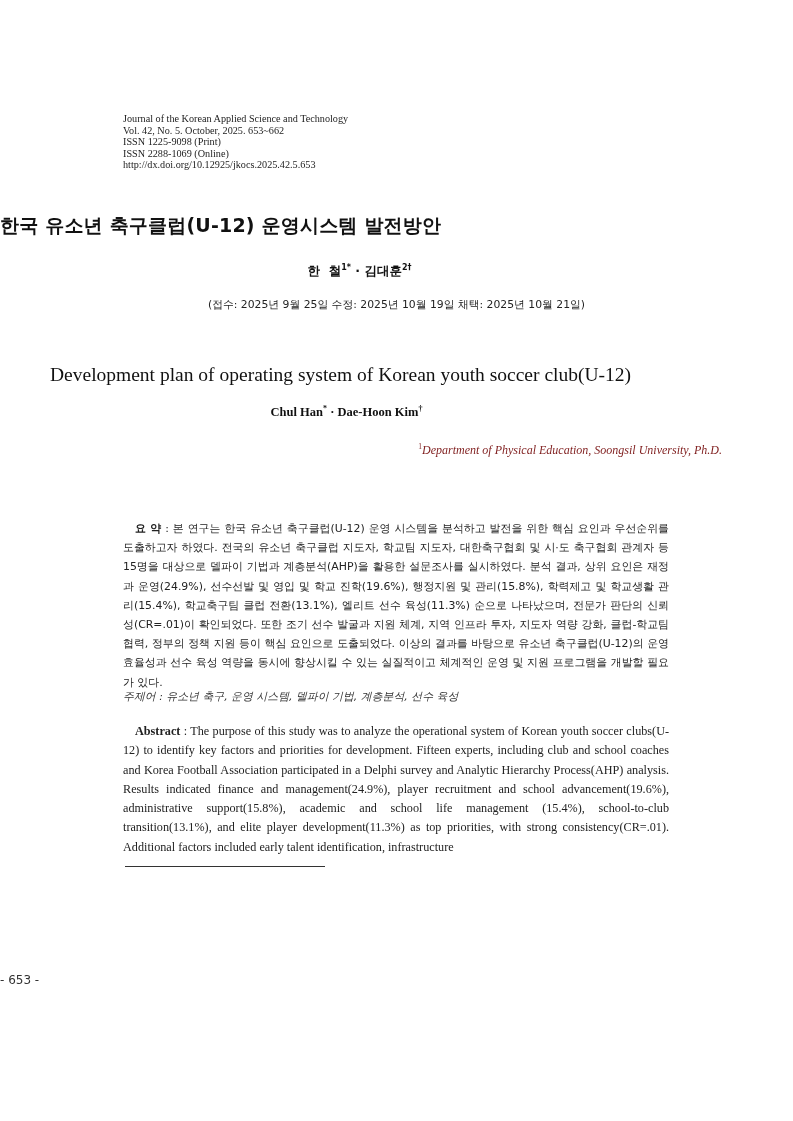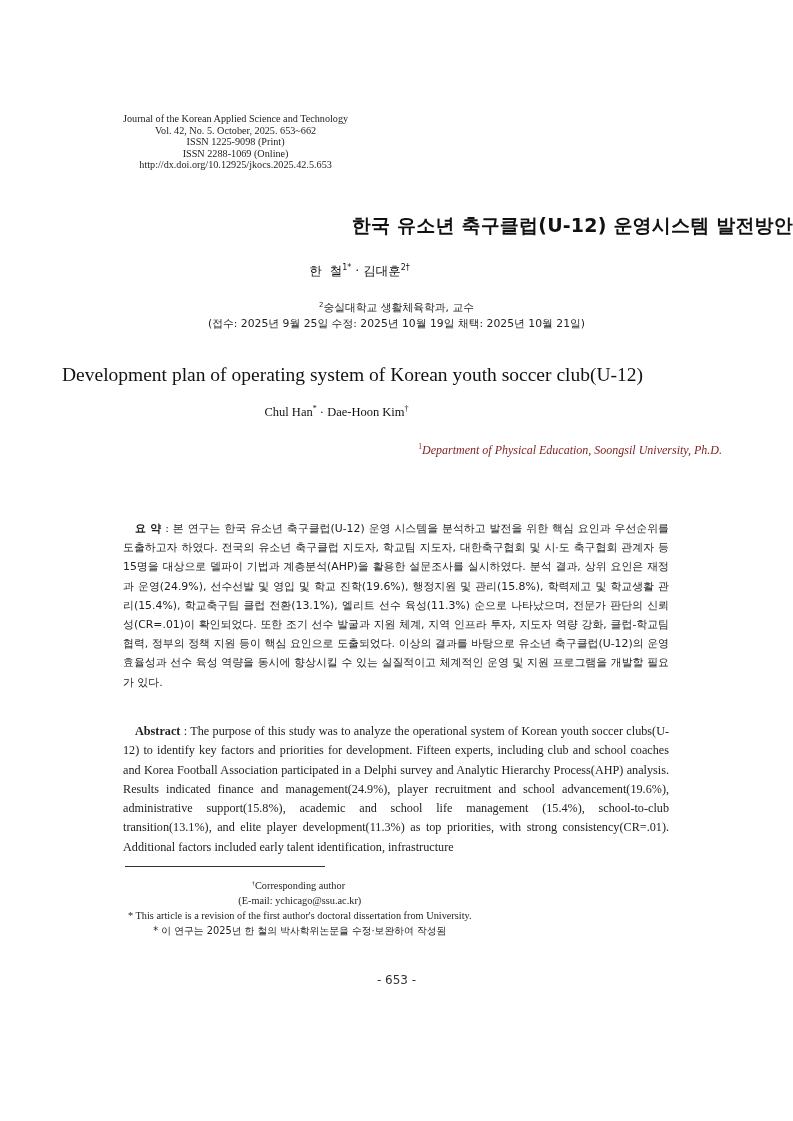--- a/index.html
+++ b/index.html
@@ -1,48 +1,48 @@
 <!DOCTYPE html>
 <html><head>
 <meta charset="utf-8">
 <style>
   html, body { margin:0; padding:0; background:#ffffff; }
   body { width:793px; height:1121px; position:relative; overflow:hidden; color:#1a1a1a; }
   .page { position:absolute; left:0; top:0; width:793px; height:1121px; }
-  .serif { font-family: "Liberation Serif", "DejaVu Serif", serif; text-align: center; }
+  .serif { font-family: "Liberation Serif", "DejaVu Serif", serif; }
   .sans { font-family: "DejaVu Sans", "Liberation Sans", sans-serif; }
 
   .journal { position:absolute; left:123px; top:113px; font-size:10.2px; line-height:11.6px; color:#222; }
   .journal div { white-space:nowrap; }
 
-  .title-ko { position:absolute; left:0; width:793px; top:213px; text-align:right; font-size:19px; font-weight:bold; letter-spacing:0.2px; color:#111; }
-  .authors-ko { position:absolute; left:0; width:719px; top:263px; text-align:center; font-size:12.5px; font-weight:normal; color:#111; }
+  .title-ko { position:absolute; left:0; width:793px; top:213px; text-align:left; font-size:19px; font-weight:bold; letter-spacing:0.2px; color:#111; }
+  .authors-ko { position:absolute; left:0; width:719px; top:263px; text-align:center; font-size:12.5px; font-weight:bold; color:#111; }
   .authors-ko sup { font-size:8px; vertical-align:5px; }
   .aff-ko { position:absolute; left:0; width:793px; top:297px; text-align:center; font-size:10.8px; line-height:16px; color:#222; }
   .aff-ko sup { font-size:7px; vertical-align:4px; }
 
-  .title-en { position:absolute; left:12px; width:681px; top:364px; text-align:center; font-size:19.5px; color:#111; }
-  .authors-en { position:absolute; left:0; width:673px; top:404px; text-align:center; font-size:12.5px; font-weight:normal; color:#111; }
+  .title-en { position:absolute; left:0; width:681px; top:364px; text-align:center; font-size:19.5px; color:#111; }
+  .authors-en { position:absolute; left:10px; width:673px; top:404px; text-align:center; font-size:12.5px; font-weight:bold; color:#111; }
   .authors-en sup { font-size:8px; vertical-align:5px; }
   .aff-en { position:absolute; left:0; width:722px; top:438px; text-align:right; font-size:12px; line-height:17px; font-style:italic; color:#7f1d1d; }
   .aff-en sup { font-size:7.5px; vertical-align:5px; font-style:normal; }
 
   .abstract-ko { position:absolute; left:123px; width:546px; top:519px; font-size:10.9px; line-height:19.2px; text-align:justify; color:#222; }
   .abstract-ko .label { font-weight:bold; padding-left:12px; }
   .keywords-ko { position:absolute; left:123px; width:546px; top:690px; font-size:10.9px; font-style:italic; color:#333; }
 
   .abstract-en { position:absolute; left:123px; width:546px; top:722px; font-size:12.2px; line-height:19.3px; text-align:justify; color:#222; }
   .abstract-en .label { font-weight:bold; padding-left:12px;margin-top:14px; }
 
   .footnote-rule { position:absolute; left:125px; top:866px; width:200px; height:0; border-top:1px solid #333; }
   .footnotes { position:absolute; left:125px; top:876px; font-size:10.3px; line-height:15px; color:#222; }
   .footnotes sup { font-size:7px; vertical-align:4px; }
   .footnotes .indent { padding-left:3px; }
 
-  .page-number { position:absolute; left:0; width:793px; top:973px; text-align:center; font-size:12px; color:#333; }
+  .page-number { position:absolute; left:0; width:793px; top:973px; text-align:left; font-size:12px; color:#333; }
 </style>
 </head>
 <body>
 
 <div class="page">
 
   <div class="journal serif">
     <div>Journal of the Korean Applied Science and Technology</div>
     <div>Vol. 42, No. 5. October, 2025. 653~662</div>
     <div>ISSN 1225-9098 (Print)</div>
@@ -50,47 +50,41 @@
     <div>http://dx.doi.org/10.12925/jkocs.2025.42.5.653</div>
   </div>
 
   <div class="title-ko sans">한국 유소년 축구클럽(U-12) 운영시스템 발전방안</div>
 
   <div class="authors-ko sans">
     <span style="white-space:pre">한  철</span><sup>1*</sup><span style="white-space:pre"> · </span><span>김대훈</span><sup>2†</sup>
   </div>
 
   <div class="aff-ko sans">
-    <div><sup>2</sup><span>숭실대학교 생활체육학과, 교수</span></div>
     <div>(접수: 2025년 9월 25일 수정: 2025년 10월 19일 채택: 2025년 10월 21일)</div>
   </div>
 
   <div class="title-en serif">Development plan of operating system of Korean youth soccer club(U-12)</div>
 
   <div class="authors-en serif">
     <span>Chul Han</span><sup>*</sup><span style="white-space:pre"> · </span><span>Dae-Hoon Kim</span><sup>†</sup>
   </div>
 
   <div class="aff-en serif">
     <div><sup>1</sup><span>Department of Physical Education, Soongsil University, Ph.D.</span></div>
   </div>
 
   <div class="abstract-ko sans">
     <span class="label">요 약</span><span style="white-space:pre"> : </span><span>본 연구는 한국 유소년 축구클럽(U-12) 운영 시스템을 분석하고 발전을 위한 핵심 요인과 우선순위를 도출하고자 하였다. 전국의 유소년 축구클럽 지도자, 학교팀 지도자, 대한축구협회 및 시·도 축구협회 관계자 등 15명을 대상으로 델파이 기법과 계층분석(AHP)을 활용한 설문조사를 실시하였다. 분석 결과, 상위 요인은 재정과 운영(24.9%), 선수선발 및 영입 및 학교 진학(19.6%), 행정지원 및 관리(15.8%), 학력제고 및 학교생활 관리(15.4%), 학교축구팀 클럽 전환(13.1%), 엘리트 선수 육성(11.3%) 순으로 나타났으며, 전문가 판단의 신뢰성(CR=.01)이 확인되었다. 또한 조기 선수 발굴과 지원 체계, 지역 인프라 투자, 지도자 역량 강화, 클럽-학교팀 협력, 정부의 정책 지원 등이 핵심 요인으로 도출되었다. 이상의 결과를 바탕으로 유소년 축구클럽(U-12)의 운영 효율성과 선수 육성 역량을 동시에 향상시킬 수 있는 실질적이고 체계적인 운영 및 지원 프로그램을 개발할 필요가 있다.</span>
   </div>
 
+  <div class="keywords-ko sans">주제어 : 유소년 축구, 운영 시스템, 델파이 기법, 계층분석, 선수 육성</div>
 
   <div class="abstract-en serif">
     <span class="label">Abstract</span><span style="white-space:pre"> : </span><span>The purpose of this study was to analyze the operational system of Korean youth soccer clubs(U-12) to identify key factors and priorities for development. Fifteen experts, including club and school coaches and Korea Football Association participated in a Delphi survey and Analytic Hierarchy Process(AHP) analysis. Results indicated finance and management(24.9%), player recruitment and school advancement(19.6%), administrative support(15.8%), academic and school life management (15.4%), school-to-club transition(13.1%), and elite player development(11.3%) as top priorities, with strong consistency(CR=.01). Additional factors included early talent identification, infrastructure</span>
   </div>
 
   <div class="footnote-rule"></div>
 
-  <div class="footnotes serif">
-    <div><sup>†</sup><span>Corresponding author</span></div>
-    <div class="indent">(E-mail: ychicago@ssu.ac.kr)</div>
-    <div class="indent">* This article is a revision of the first author's doctoral dissertation from University.</div>
-    <div class="indent sans" style="font-size:9.8px;">* 이 연구는 2025년 한 철의 박사학위논문을 수정·보완하여 작성됨</div>
-  </div>
 
   <div class="page-number sans">- 653 -</div>
 
 </div>
 
 </body></html>

